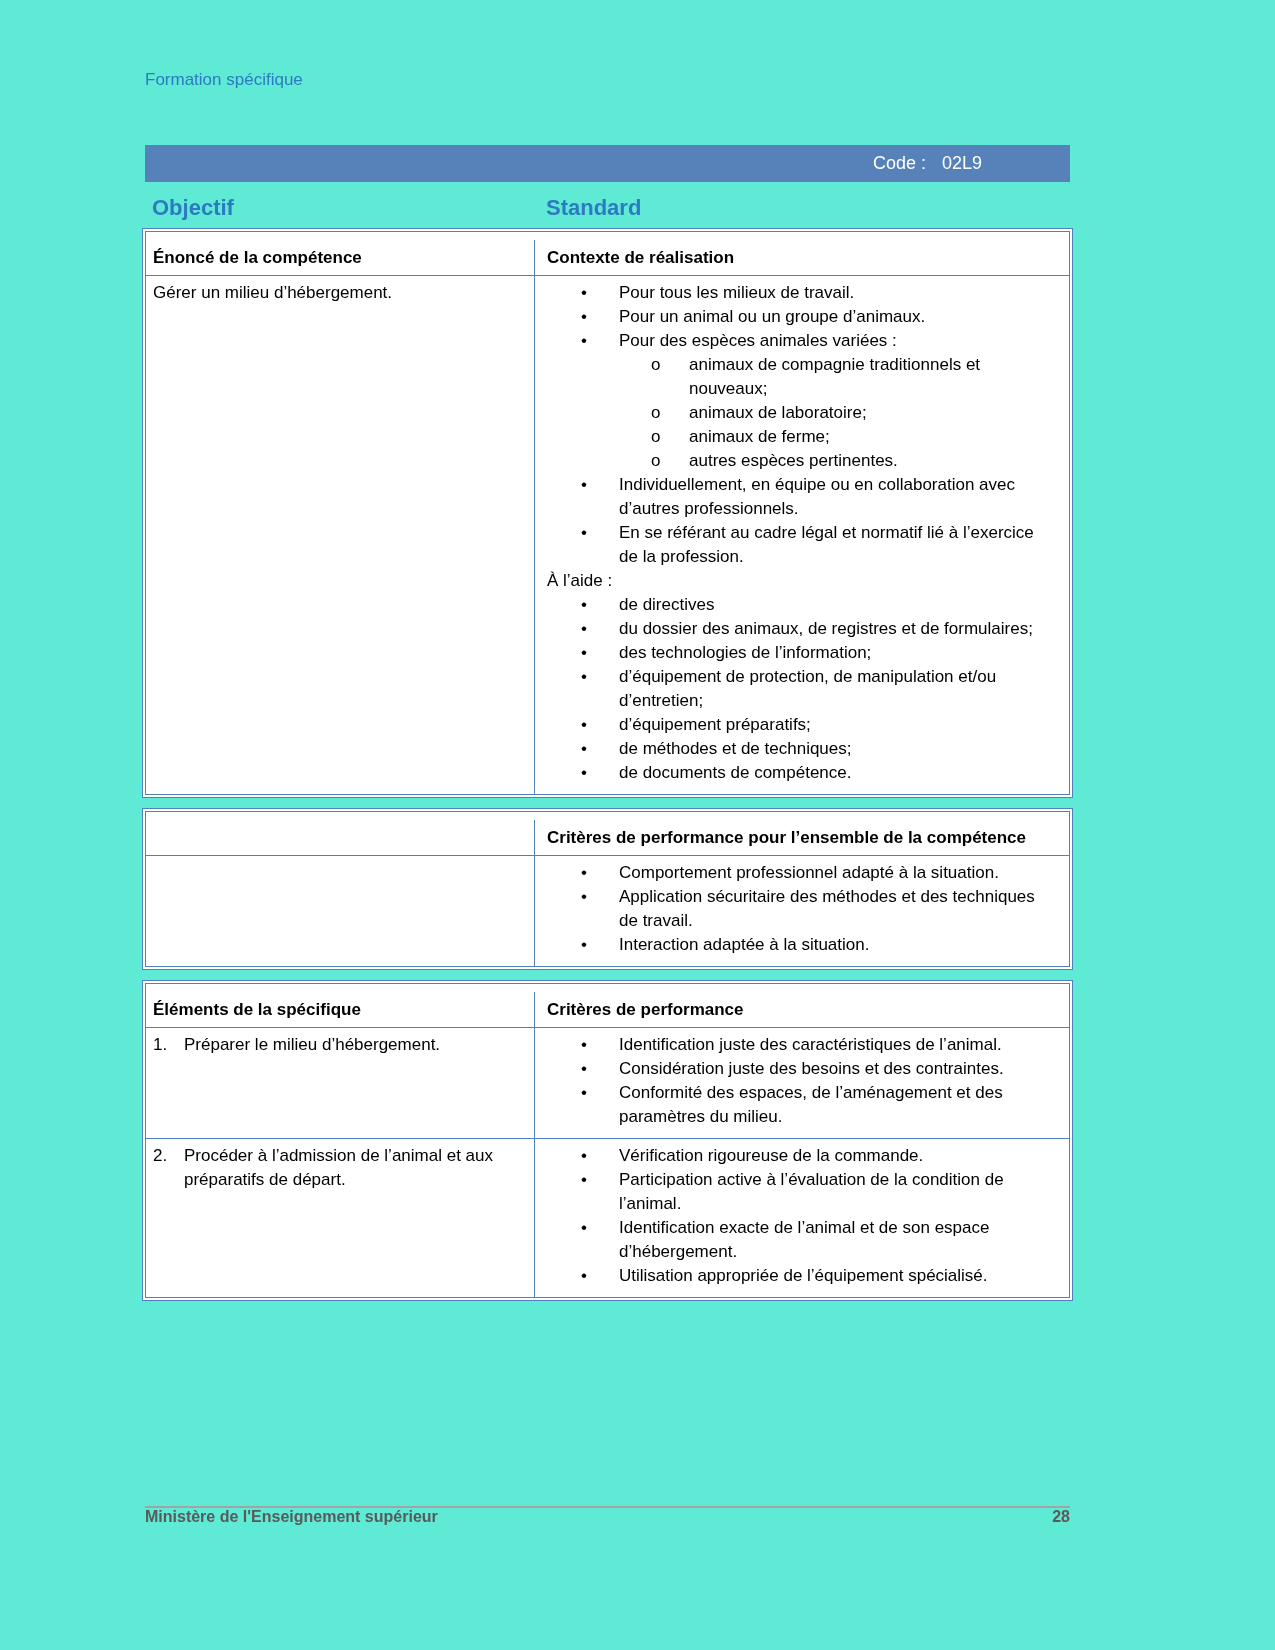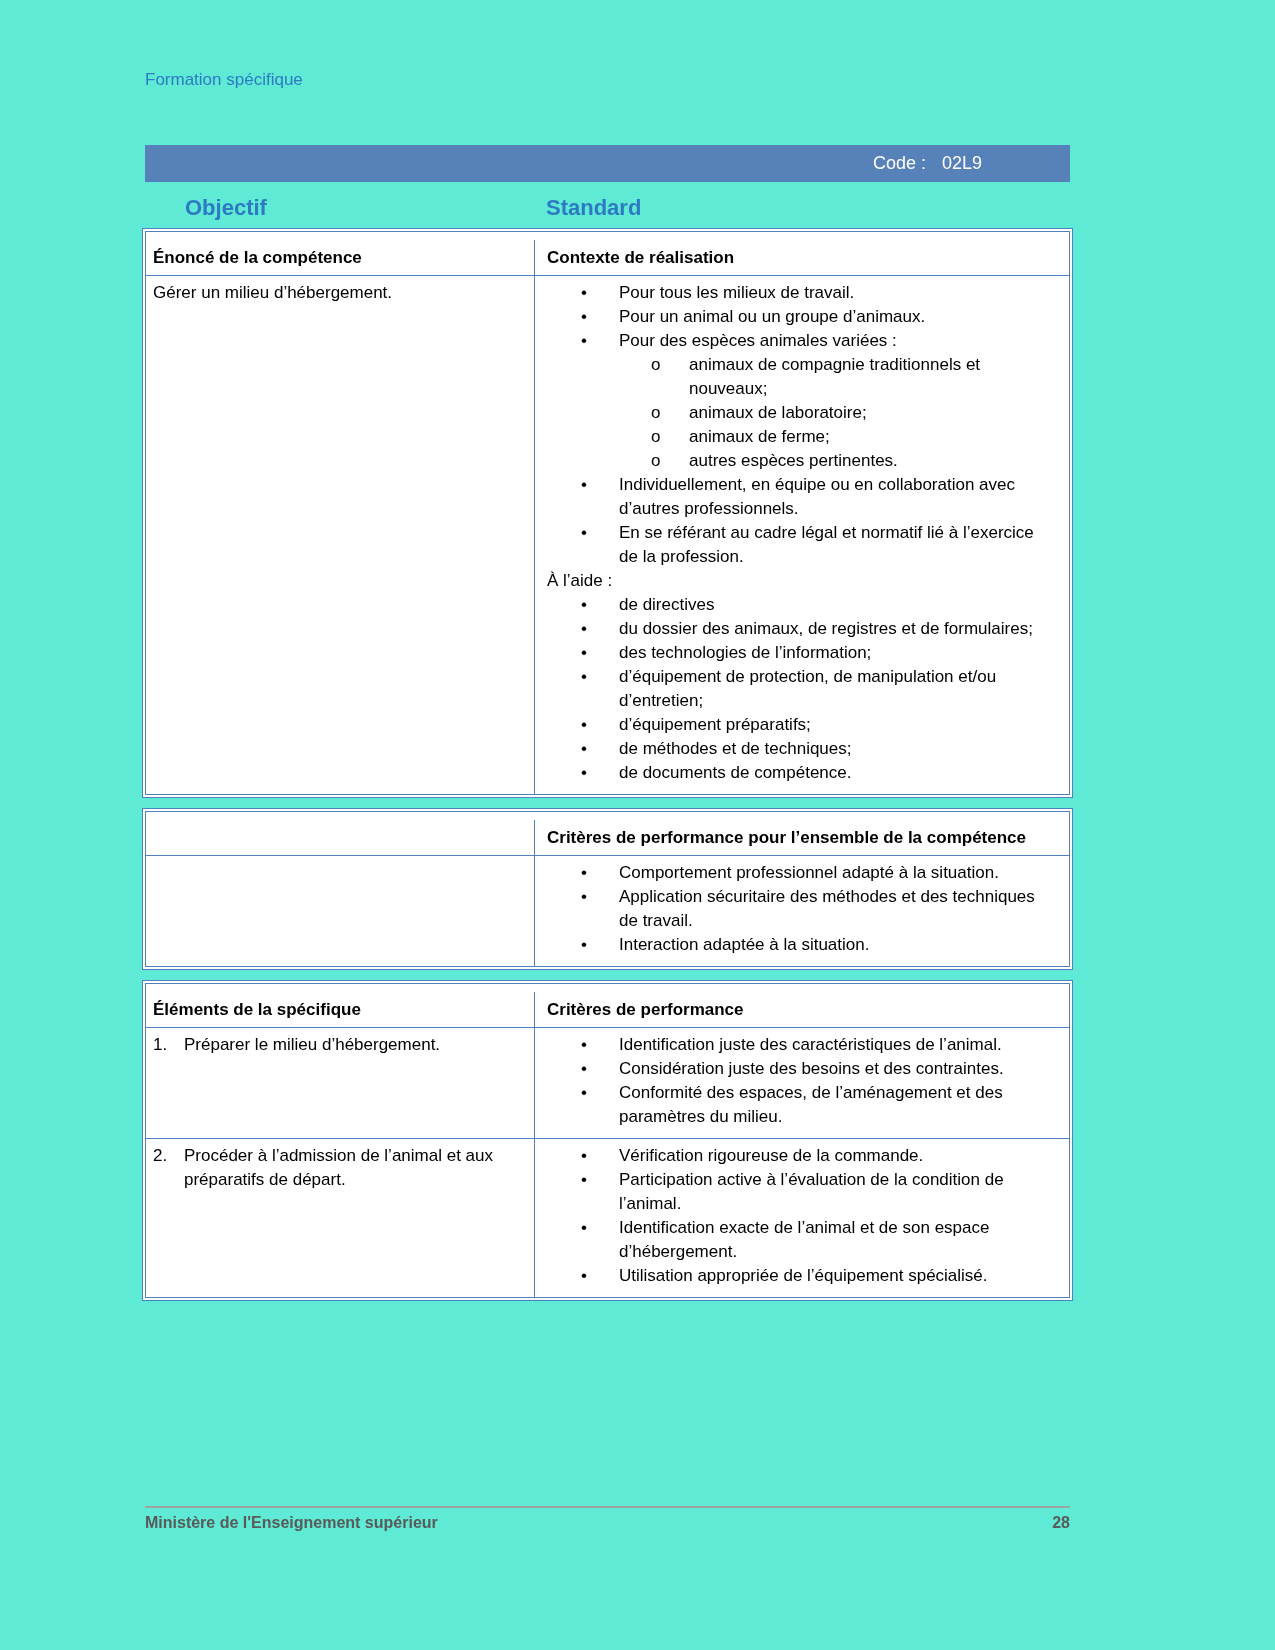--- a/index.html
+++ b/index.html
@@ -10,37 +10,37 @@
     --rule-gray:#a3a3a3;
   }
   *{box-sizing:border-box;}
   body{margin:0;background:#fff;font-family:"Liberation Sans",sans-serif;color:#000;}
   .page{position:relative;width:1275px;height:1650px;background:#5eead4;overflow:hidden;}
   .content{position:absolute;left:145px;top:0;width:925px;}
   .doc-header{margin-top:70px;color:var(--head);font-size:17px;line-height:20px;}
   .code-bar{margin-top:55px;height:37px;background:var(--bar);color:#fff;display:flex;align-items:center;justify-content:flex-end;padding-right:88px;font-size:18px;gap:16px;}
   .col-heads{display:grid;grid-template-columns:388px 1fr;margin-top:13px;margin-bottom:10px;}
   .col-head{font-size:22px;font-weight:bold;color:var(--head);line-height:26px;}
-  .col-head.objectif{padding-left:7px;margin-left:33px;}
+  .col-head.objectif{padding-left:7px;}
   .col-head.standard{padding-left:13px;}
   .tbl{border:1px solid var(--accent);box-shadow:0 0 0 2px #fff,0 0 0 3px var(--accent);margin:4px 0 16px 0;font-size:17px;line-height:24px;background:#fff;}
   .row{display:grid;grid-template-columns:388px 1fr;}
   .row + .row{border-top:1px solid var(--accent);}
   .cell{padding:5px 10px 9px 7px;}
   .cell.right{border-left:1px solid var(--accent);padding-left:12px;padding-right:14px;}
   .header-row .cell{font-weight:bold;padding-top:6px;padding-bottom:5px;margin-top:8px;}
   .li{display:flex;}
   .li.bullet{padding-left:34px;}
   .li.sub{padding-left:104px;}
   .li.plain{padding-left:0;}
   .marker{flex:0 0 38px;}
   .txt{flex:1;}
   .num-item{display:flex;}
   .num{flex:0 0 31px;}
-  .footer{position:absolute;left:145px;width:925px;top:1506px;border-top:2px solid var(--rule-gray);display:flex;justify-content:space-between;padding-top:6px;font-size:16px;font-weight:bold;color:var(--footer-gray);}
+  .footer{position:absolute;left:145px;width:925px;top:1506px;border-top:2px solid var(--rule-gray);display:flex;justify-content:space-between;font-size:16px;font-weight:bold;color:var(--footer-gray);}
 </style>
 </head>
 <body>
 
 <div class="page">
   <div class="content">
 
     <div class="doc-header">Formation spécifique</div>
 
     <div class="code-bar">

